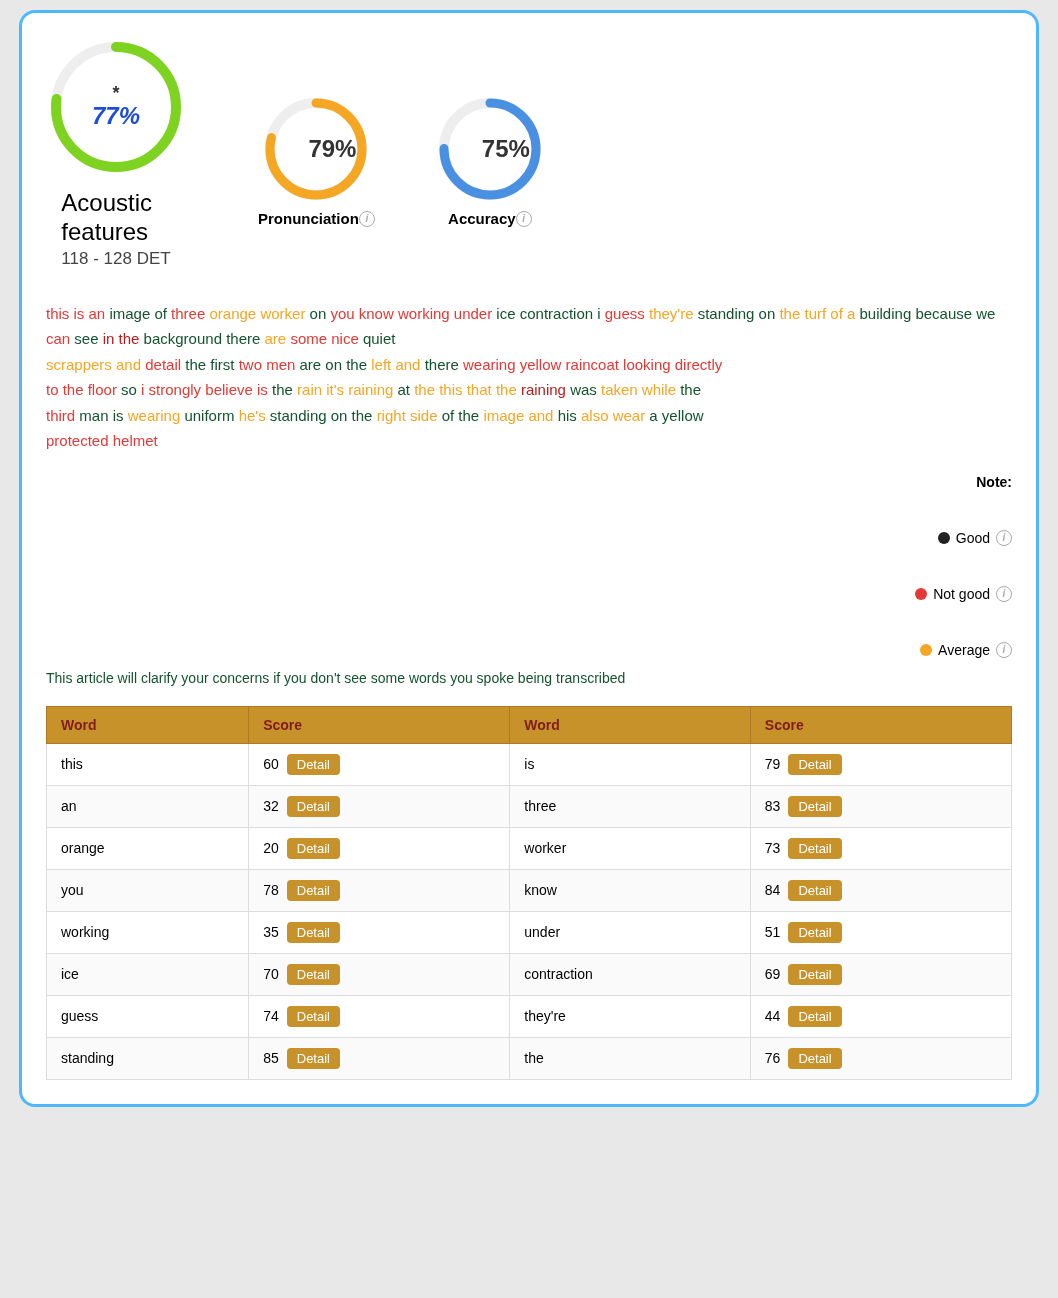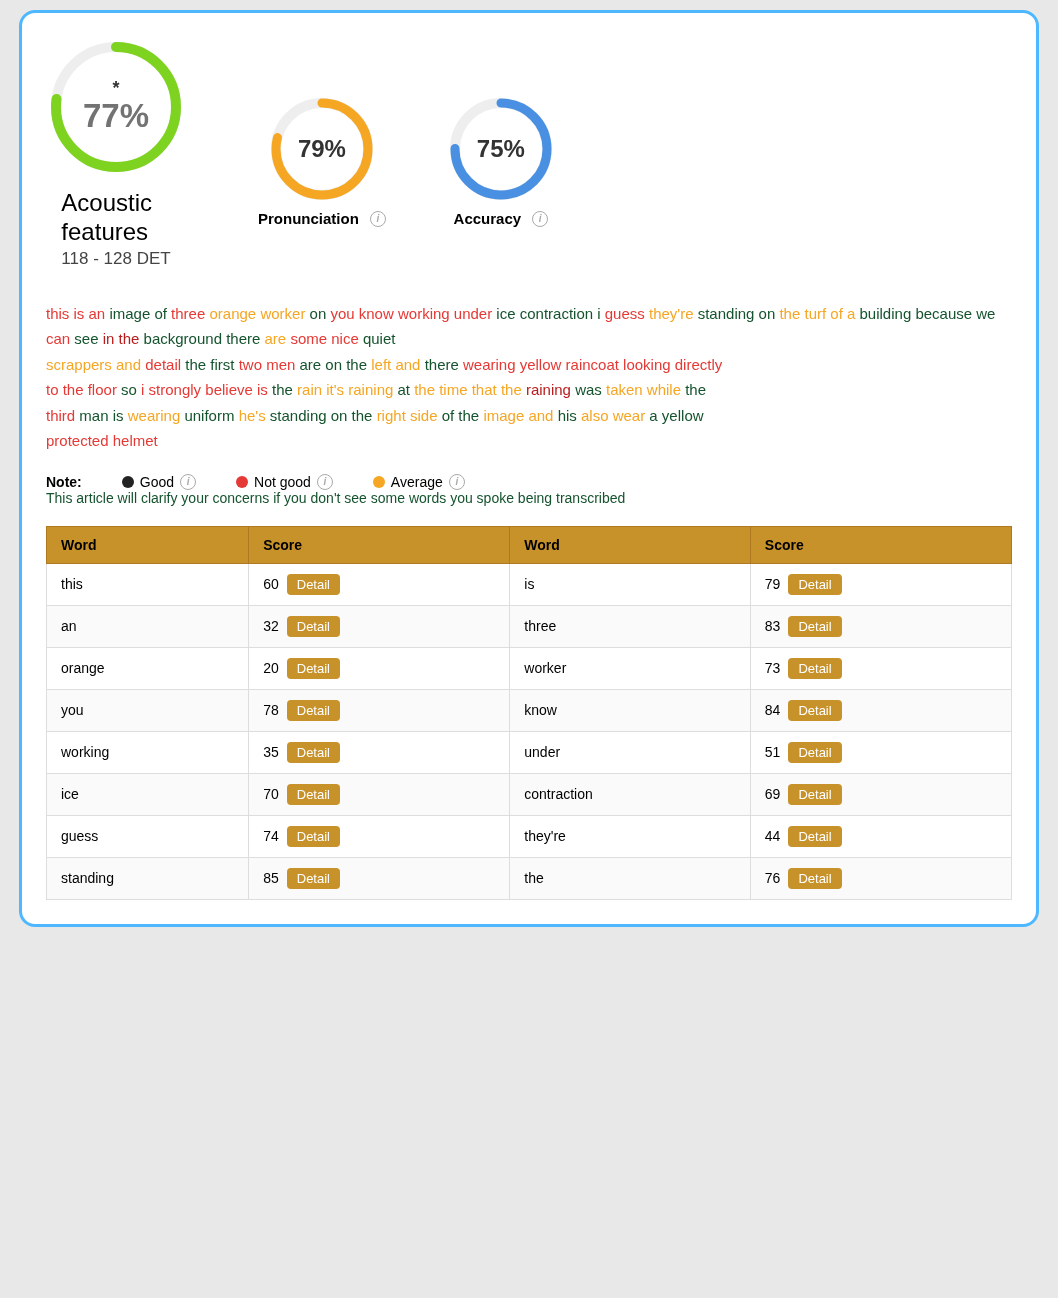--- a/index.html
+++ b/index.html
@@ -64,23 +64,24 @@
       justify-content: center;
       font-size: 28px;
       font-weight: bold;
     }
     .circle-star {
       font-size: 18px;
       color: #333;
       line-height: 1;
     }
     .circle-pct {
-      font-size: 33px;
-      font-weight: bold;
-      color: #737373;
+      font-size: 24px;
+      font-weight: bold;
+      color: #1d4ed8;
+      font-style: italic;
     }
     .score-right {
       display: flex;
       gap: 60px;
       margin-left: 40px;
     }
     .score-mid, .score-acc {
       display: flex;
       flex-direction: column;
       align-items: center;
@@ -90,36 +91,36 @@
       width: 110px;
       height: 110px;
     }
     .circle-svg-sm {
       width: 110px;
       height: 110px;
       transform: rotate(-90deg);
     }
     .circle-inner-sm {
       position: absolute;
-      top: 0; left: 0;
+      top: 0; left: 16px;
       width: 110px; height: 110px;
       display: flex;
       align-items: center;
       justify-content: center;
       font-size: 24px;
       font-weight: bold;
       color: #333;
     }
     .score-mid-label, .score-acc-label {
       font-weight: bold;
       font-size: 15px;
       margin-top: 6px;
       display: flex;
       align-items: center;
-      gap: 11px;
+      gap: 0;
     }
     .info-icon {
       width: 16px;
       height: 16px;
       border: 1.5px solid #aaa;
       border-radius: 50%;
       display: inline-flex;
       align-items: center;
       justify-content: center;
       font-size: 10px;
@@ -150,21 +151,23 @@
     }
     .w-red { color: #e53935; }
     .w-orange { color: #F5A623; }
     .w-black { color: #14532d; }
     .w-blue { color: #b91c1c; }
     
     .note-section {
       display: flex;
       align-items: flex-end;
       gap: 40px;
+      margin-bottom: 12px;
       font-size: 14px;
+      flex-direction: column;
     }
     .note-label { font-weight: bold; }
     .legend-item { display: flex; align-items: center; gap: 6px; }
     .dot {
       width: 12px; height: 12px;
       border-radius: 50%;
       display: inline-block;
     }
     .dot-black { background: #222; }
     .dot-red { background: #e53935; }
@@ -181,21 +184,21 @@
       margin-bottom: 16px;
     }
     
     .pron-table {
       width: 100%;
       border-collapse: collapse;
       font-size: 14px;
     }
     .pron-table th {
       background: #C8922A;
-      color: #000000;
+      color: #7f1d1d;
       font-weight: bold;
       padding: 10px 14px;
       text-align: left;
       border: 1px solid #b07820;
     }
     .pron-table td {
       padding: 10px 14px;
       border: 1px solid #ddd;
       vertical-align: middle;
     }
@@ -313,21 +316,21 @@
     <span class="w-red">to the floor</span>
     <span class="w-black"> so</span>
     <span class="w-red"> i</span>
     <span class="w-red"> strongly</span>
     <span class="w-red"> believe</span>
     <span class="w-red"> is</span>
     <span class="w-black"> the</span>
     <span class="w-orange"> rain it's</span>
     <span class="w-orange"> raining</span>
     <span class="w-black"> at</span>
-    <span class="w-orange"> the time that the</span>
+    <span class="w-orange"> the this that the</span>
     <span class="w-blue"> raining</span>
     <span class="w-black"> was</span>
     <span class="w-orange"> taken while</span>
     <span class="w-black"> the</span>
     <br>
     <span class="w-red">third</span>
     <span class="w-black"> man is</span>
     <span class="w-orange"> wearing</span>
     <span class="w-black"> uniform</span>
     <span class="w-orange"> he's</span>

